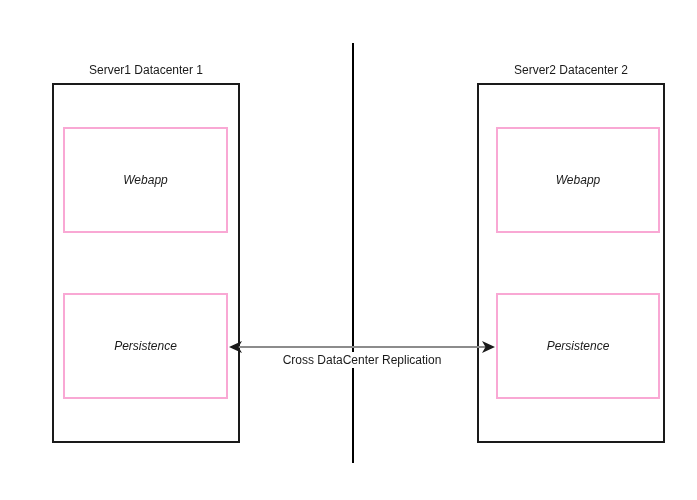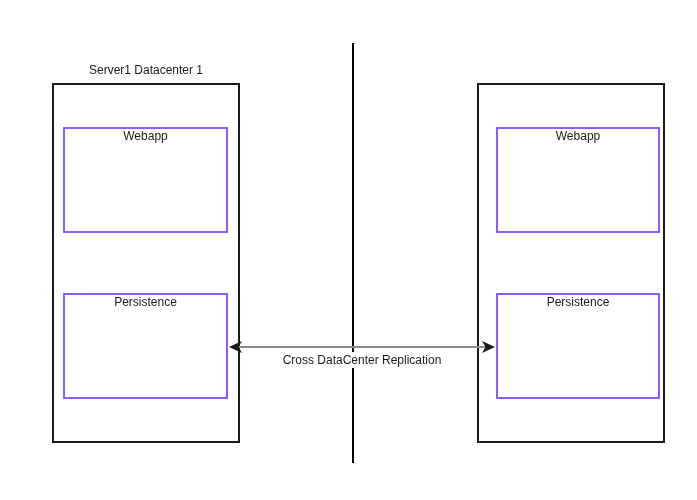--- a/index.html
+++ b/index.html
@@ -29,24 +29,26 @@
   }
   .server-box {
     position: absolute;
     box-sizing: border-box;
     border: 2px solid #1a1a1a;
     background: #ffffff;
   }
   .component-box {
     position: absolute;
     box-sizing: border-box;
-    border: 2px solid #8b5cf6;
+    border: 2px solid #f9a8d4;
     background: #ffffff;
     display: flex;
+    align-items: center;
     justify-content: center;
+    font-style: italic;
   }
   .component-label {
     font-size: 12px;
     color: #1a1a1a;
     white-space: nowrap;
   }
   .separator-line {
     position: absolute;
     left: 352px;
     top: 43px;
@@ -91,20 +93,21 @@
 
   <div class="dc-title dc1-title">Server1 Datacenter 1</div>
   <div class="server-box dc1-server"></div>
   <div class="component-box dc1-webapp">
     <span class="component-label">Webapp</span>
   </div>
   <div class="component-box dc1-persist">
     <span class="component-label">Persistence</span>
   </div>
 
+  <div class="dc-title dc2-title">Server2 Datacenter 2</div>
   <div class="server-box dc2-server"></div>
   <div class="component-box dc2-webapp">
     <span class="component-label">Webapp</span>
   </div>
   <div class="component-box dc2-persist">
     <span class="component-label">Persistence</span>
   </div>
 
   <div class="separator-line"></div>
 

